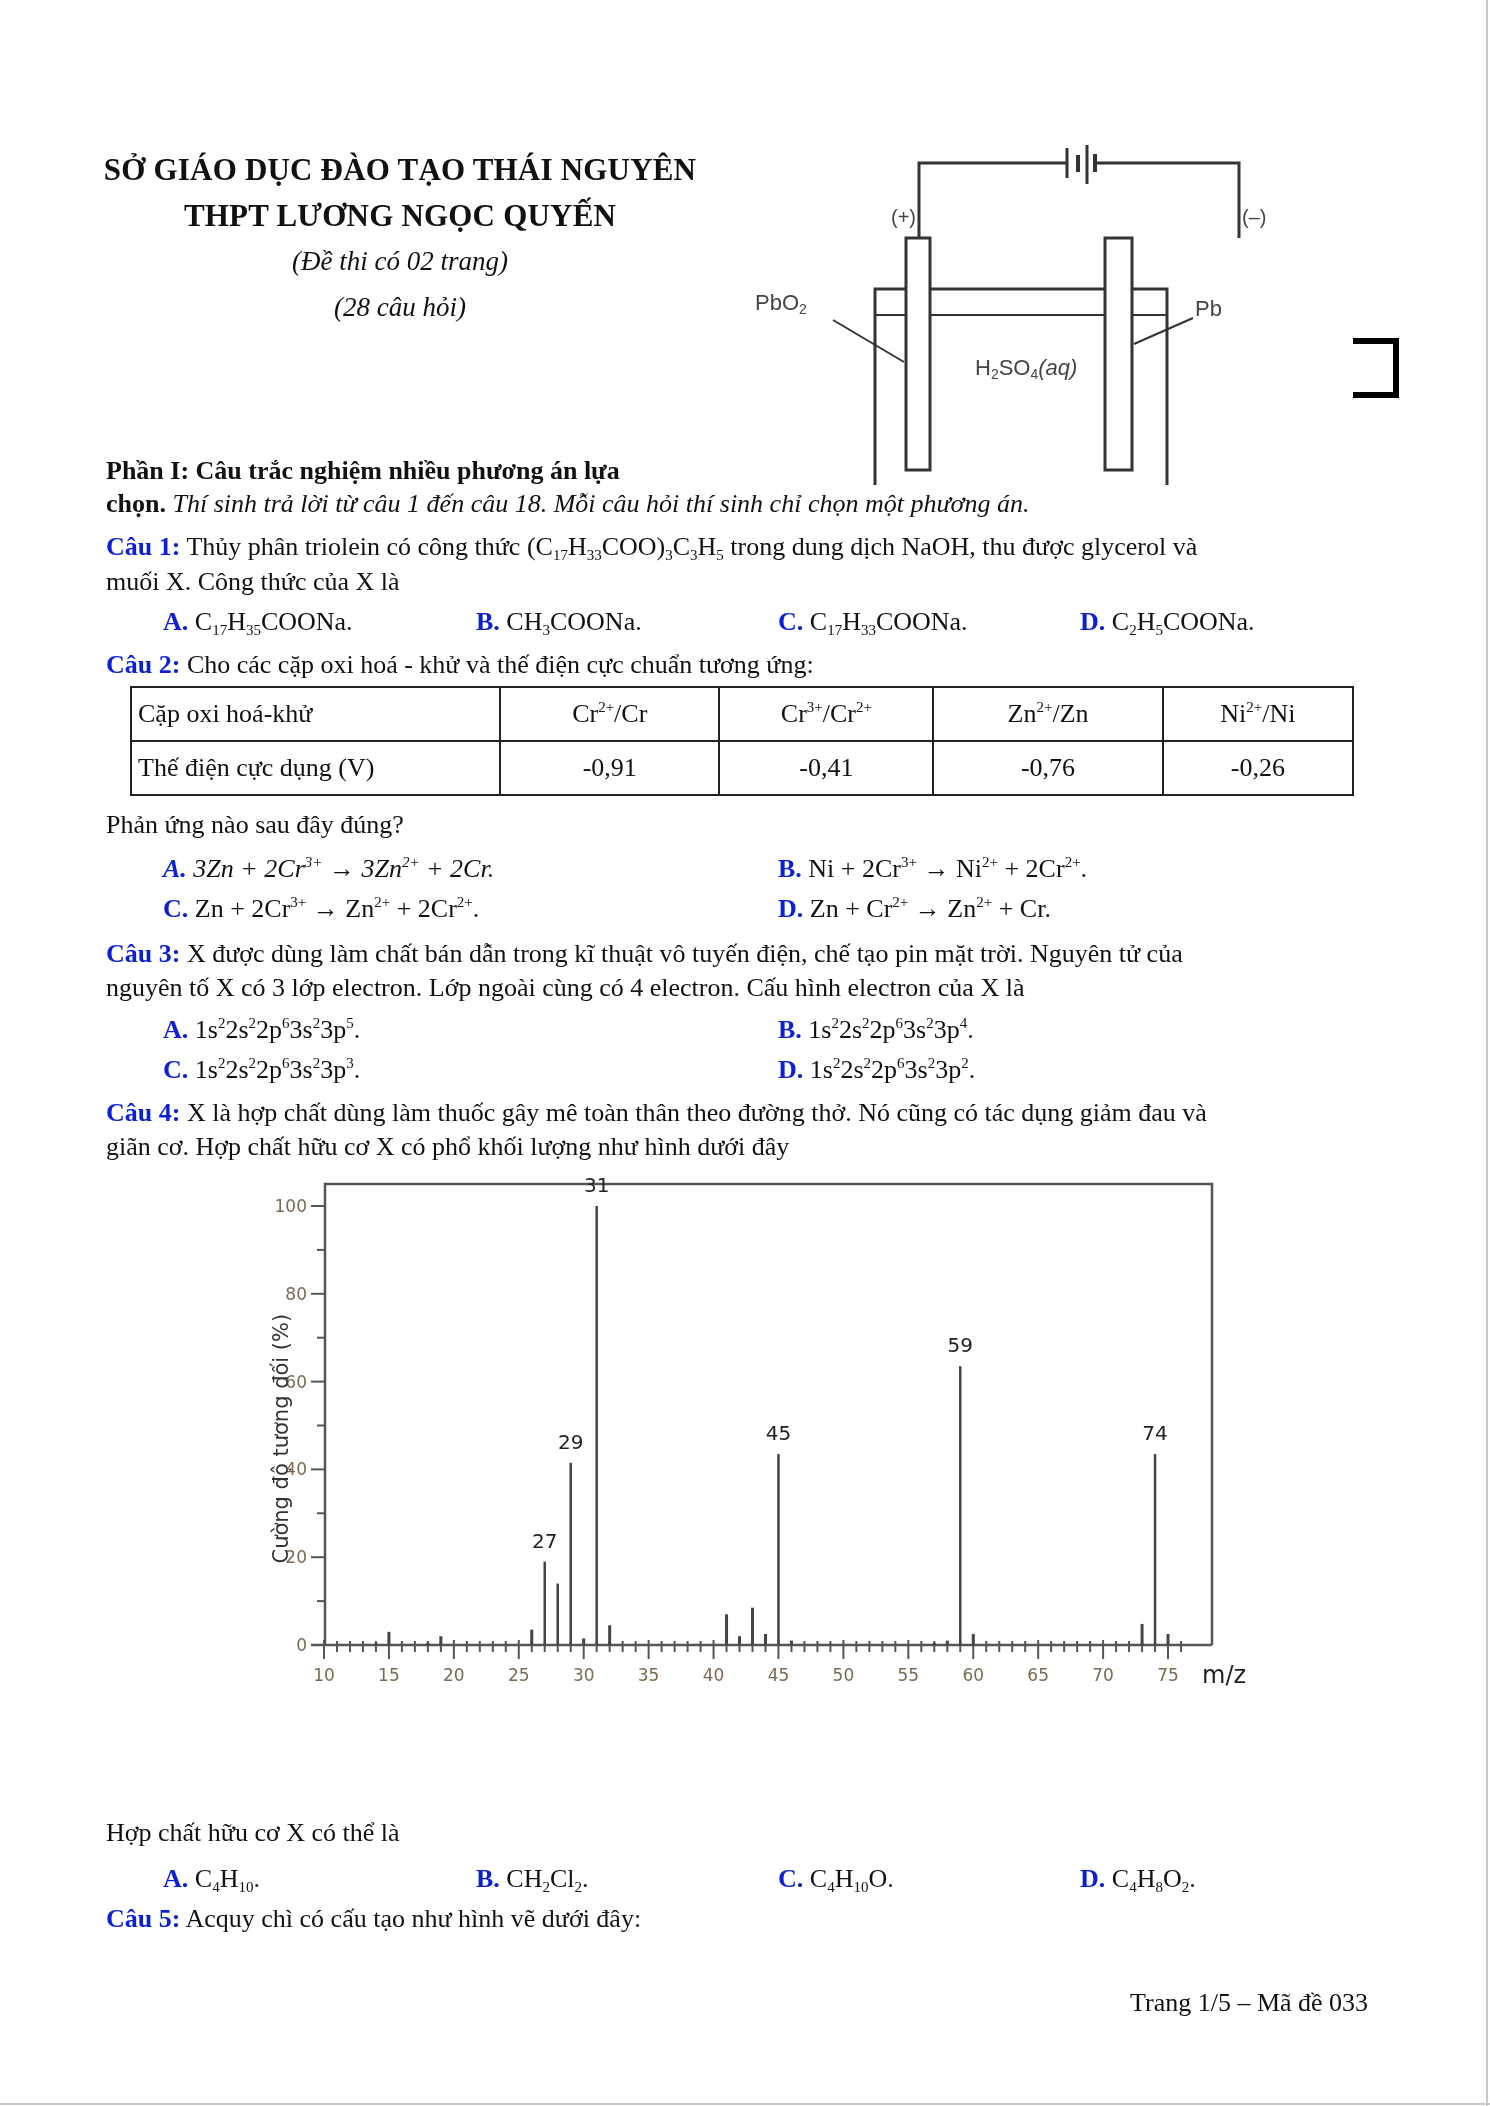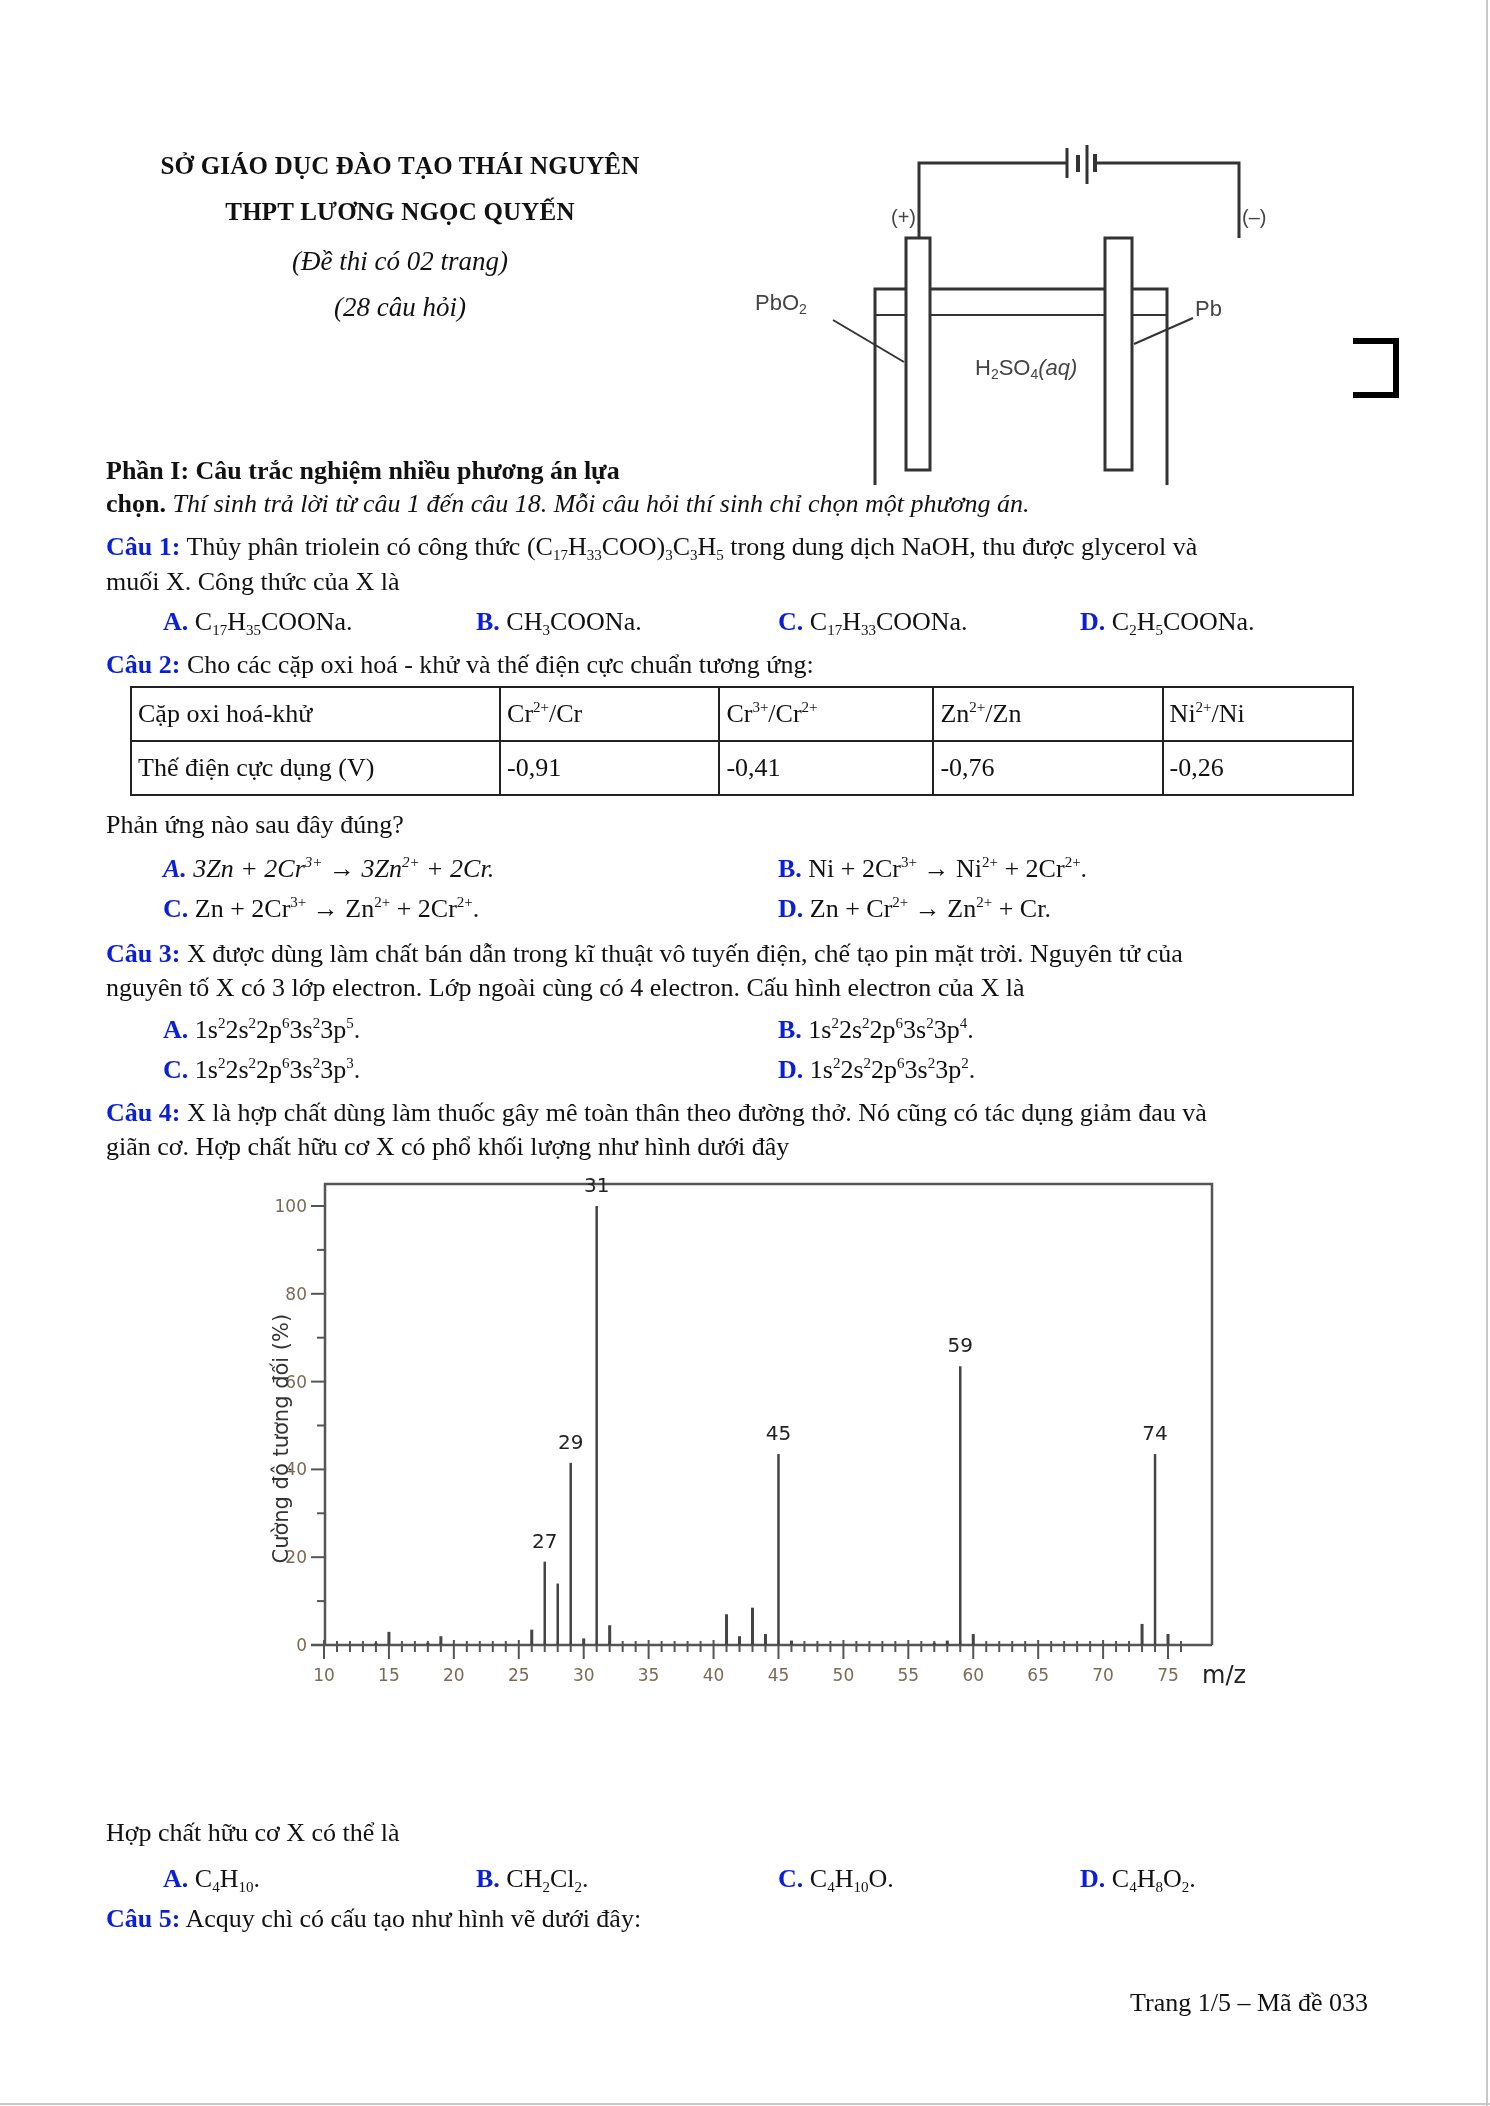--- a/index.html
+++ b/index.html
@@ -3,34 +3,34 @@
 <meta charset="utf-8">
 <style>
   * { box-sizing: border-box; margin: 0; padding: 0; }
   html, body { width: 1490px; height: 2106px; background: #ffffff; }
   body { position: relative; overflow: hidden; font-family: "Liberation Serif", "DejaVu Serif", serif; color: #111; }
   .page-border-right { position: absolute; left: 1486px; top: 0; width: 2px; height: 2106px; background: #c8c8c8; }
   .page-border-bottom { position: absolute; left: 0; top: 2103px; width: 1490px; height: 2px; background: #c8c8c8; }
 
   .abs { position: absolute; }
   .center { text-align: center; }
-  .hdr-bold { font-weight: bold; font-size: 25px; letter-spacing: 0.2px; }
+  .hdr-bold { font-weight: bold; font-size: 31px; letter-spacing: 0.2px; }
   .hdr-italic { font-style: italic; font-size: 27px; }
   .txt { font-size: 26px; line-height: 34px; white-space: nowrap; }
   .q-label { color: #0a1fd6; font-weight: bold; text-align: center; }
   .opt-label { color: #0a1fd6; font-weight: bold; }
   sub, sup { font-size: 15px; line-height: 0; }
   sub { vertical-align: -5px; }
   sup { vertical-align: 10px; }
   .bold { font-weight: bold; }
   .italic { font-style: italic; }
 
   table.potentials { position: absolute; left: 130px; top: 686px; width: 1224px; border-collapse: collapse; font-size: 26px; }
   table.potentials td { border: 2px solid #222; height: 54px; padding: 0 6px; }
-  table.potentials td.c { text-align: left; }
+  table.potentials td.c { text-align: center; }
 
   .diagram-box { position: absolute; left: 745px; top: 140px; width: 610px; height: 345px; }
   .chart-box { position: absolute; left: 240px; top: 1170px; width: 1030px; height: 630px; }
   .bracket { position: absolute; left: 1353px; top: 338px; width: 46px; height: 60px; border: 6px solid #000; border-left: none; }
 </style>
 </head>
 <body>
 
 <div class="page-border-right"></div>
 <div class="page-border-bottom"></div>

